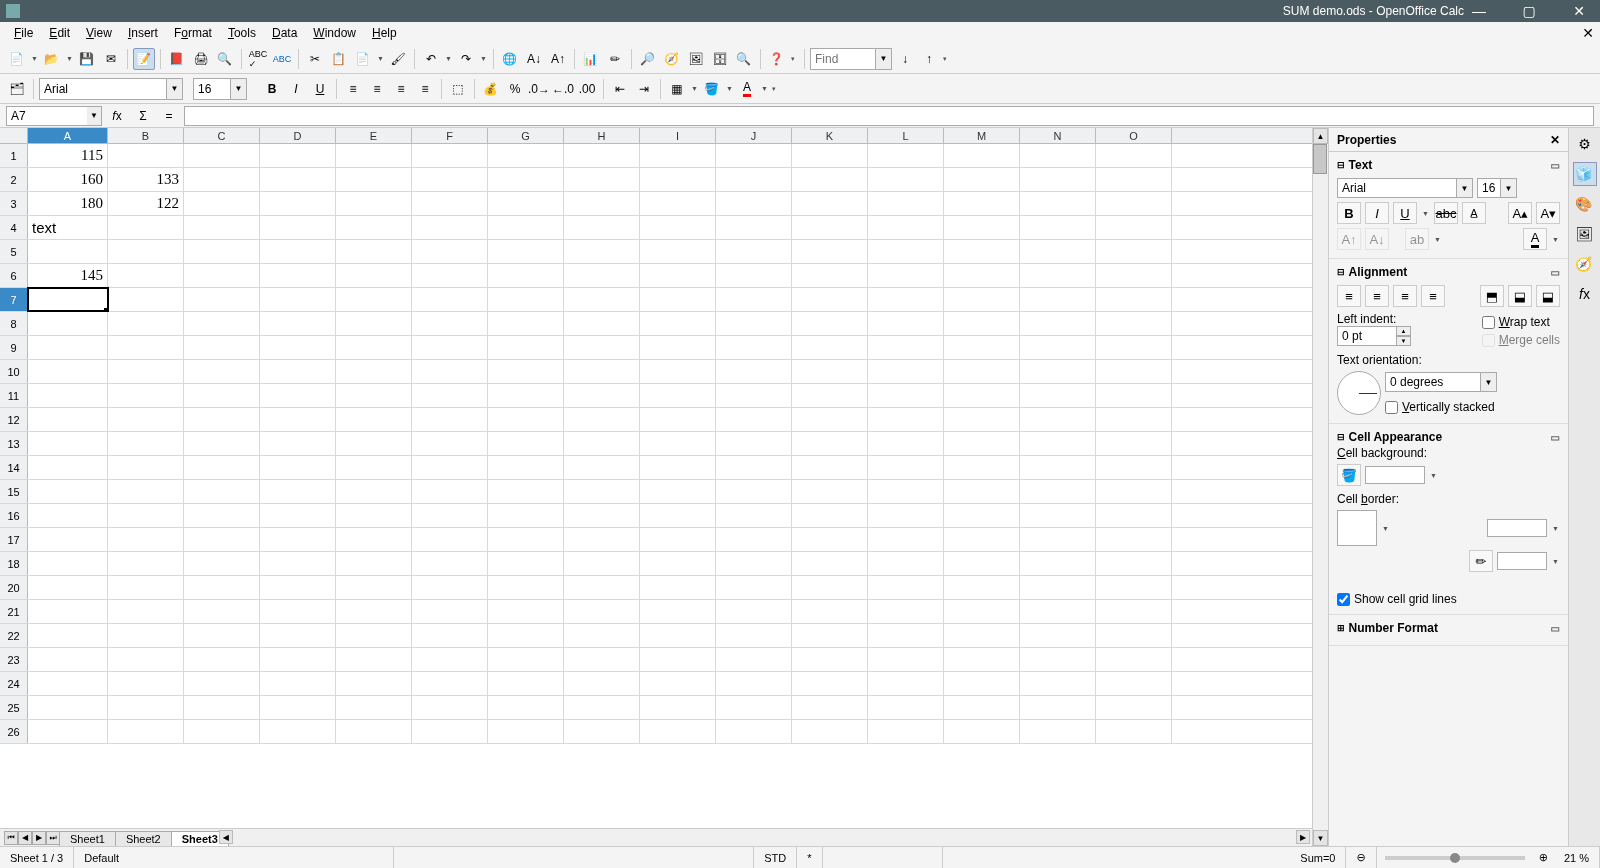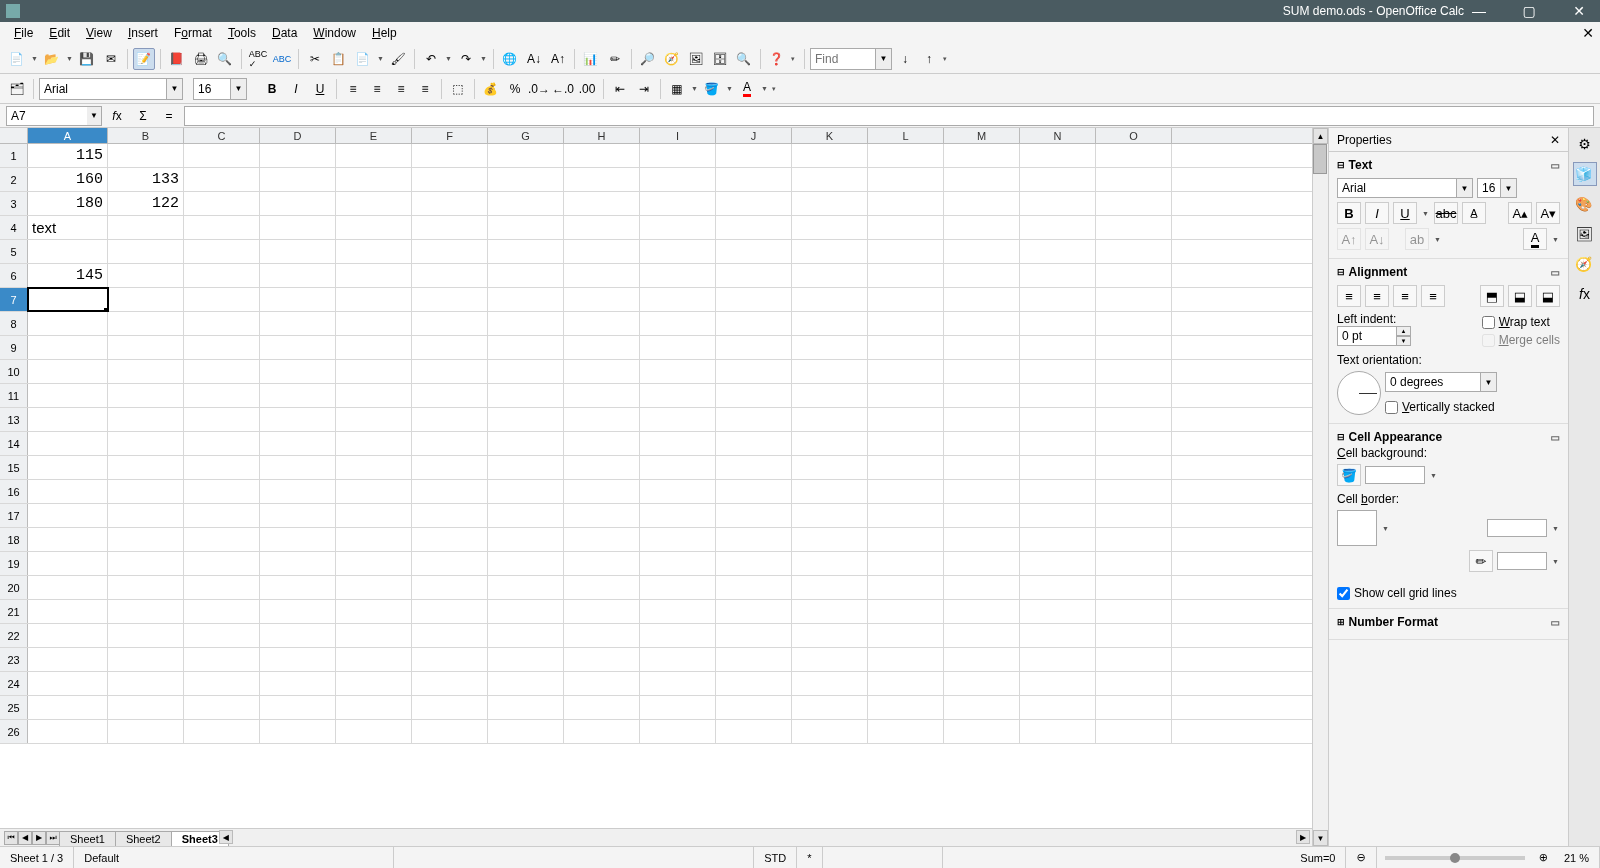--- a/index.html
+++ b/index.html
@@ -54,21 +54,21 @@
 .colhdr.selected { background: #3a8ac8; color: #fff; }
 
 
 .rows-wrap { flex: 1; overflow: hidden; position: relative; }
 .grid-row { display: flex; height: 24px; border-bottom: 1px solid #d8d8d8; }
 .rowhdr { width: 28px; border-right: 1px solid #bbb; background: #eef0f2; text-align: center; font-size: 11px; line-height: 24px; cursor: pointer; }
 .rowhdr.selected { background: #3a8ac8; color: #fff; }
 .cell { border-right: 1px solid #d8d8d8; font-size: 15px; padding: 0 4px; display: flex; align-items: center; overflow: hidden; }
 .cell.colA { width: 80px; }
 .cell.colother { width: 76px; }
-.cell.num { justify-content: flex-end; font-family: Liberation Mono, monospace; }
+.cell.num { justify-content: flex-end; font-family: Liberation Serif, serif; }
 .cell.txt { justify-content: flex-start; font-family: Arial, sans-serif; }
 .cell.active-cell { outline: 2px solid #000; outline-offset: -1px; position: relative; }
 .cell.active-cell::after { content: ''; position: absolute; right: -3px; bottom: -3px; width: 6px; height: 6px; background: #000; }
 
 
 .vscroll { width: 16px; background: #f0f0f0; border-left: 1px solid #ccc; display: flex; flex-direction: column; }
 .scroll-btn { height: 16px; background: #e4e4e4; border: 1px solid #bbb; display: flex; align-items: center; justify-content: center; font-size: 8px; cursor: pointer; }
 .vscroll .track { flex: 1; position: relative; }
 .vscroll .thumb { position: absolute; top: 0; width: 14px; height: 30px; background: #c8c8c8; border: 1px solid #999; left: 0; }
 .hscroll-row { height: 18px; display: flex; background: #f0f0f0; border-top: 1px solid #ccc; }
@@ -76,21 +76,21 @@
 .tab-nav-btn { width: 14px; height: 14px; background: #e4e4e4; border: 1px solid #aaa; font-size: 8px; display: flex; align-items: center; justify-content: center; cursor: pointer; }
 .sheet-tab { padding: 1px 10px; font-size: 11px; background: #e8e8e8; border: 1px solid #aaa; border-bottom: none; cursor: pointer; margin-left: -1px; }
 .sheet-tab.active { background: #fff; font-weight: bold; }
 .hscroll-track { flex: 1; background: #f0f0f0; position: relative; margin: 0 16px 0 4px; }
 .hscroll-track .lbtn, .hscroll-track .rbtn { position: absolute; top: 1px; width: 14px; height: 14px; background: #e4e4e4; border: 1px solid #bbb; font-size: 8px; display: flex; align-items: center; justify-content: center; cursor: pointer; }
 .hscroll-track .lbtn { left: -14px; }
 .hscroll-track .rbtn { right: -14px; }
 
 
 .side-panel { width: 240px; background: #f4f4f4; border-left: 1px solid #ccc; display: flex; flex-direction: column; font-size: 12px; }
-.side-header { height: 24px; display: flex; align-items: center; padding: 0 8px; font-weight: normal; border-bottom: 1px solid #ccc; }
+.side-header { height: 24px; display: flex; align-items: center; padding: 0 8px; font-weight: bold; border-bottom: 1px solid #ccc; }
 .side-header .close-x { margin-left: auto; cursor: pointer; font-size: 12px; }
 .panel-section { border-bottom: 1px solid #ddd; padding: 4px 8px 8px; }
 .section-hdr { display: flex; align-items: center; font-weight: bold; font-size: 12px; gap: 4px; padding: 2px 0; }
 .section-hdr .collapse { font-size: 9px; cursor: pointer; }
 .section-hdr .more { margin-left: auto; font-size: 10px; cursor: pointer; color: #666; }
 .prop-row { display: flex; align-items: center; gap: 4px; margin-top: 4px; }
 .prop-combo input { height: 20px; border: 1px solid #aaa; padding: 0 4px; font-size: 12px; }
 .prop-combo .cbtn { width: 16px; height: 20px; border: 1px solid #aaa; border-left: none; background: #eee; display: flex; align-items: center; justify-content: center; font-size: 8px; cursor: pointer; }
 .pbtn { width: 24px; height: 22px; border: 1px solid #ccc; background: #f8f8f8; display: flex; align-items: center; justify-content: center; cursor: pointer; font-size: 13px; }
 .pbtn.disabled { opacity: 0.4; cursor: default; }
@@ -479,20 +479,38 @@
           <div class="cell colother"></div>
           <div class="cell colother"></div>
           <div class="cell colother"></div>
           <div class="cell colother"></div>
           <div class="cell colother"></div>
           <div class="cell colother"></div>
           <div class="cell colother"></div>
           <div class="cell colother"></div>
         </div>
         <div class="grid-row">
+          <div class="rowhdr">12</div>
+          <div class="cell colA"></div>
+          <div class="cell colother"></div>
+          <div class="cell colother"></div>
+          <div class="cell colother"></div>
+          <div class="cell colother"></div>
+          <div class="cell colother"></div>
+          <div class="cell colother"></div>
+          <div class="cell colother"></div>
+          <div class="cell colother"></div>
+          <div class="cell colother"></div>
+          <div class="cell colother"></div>
+          <div class="cell colother"></div>
+          <div class="cell colother"></div>
+          <div class="cell colother"></div>
+          <div class="cell colother"></div>
+        </div>
+        <div class="grid-row">
           <div class="rowhdr">13</div>
           <div class="cell colA"></div>
           <div class="cell colother"></div>
           <div class="cell colother"></div>
           <div class="cell colother"></div>
           <div class="cell colother"></div>
           <div class="cell colother"></div>
           <div class="cell colother"></div>
           <div class="cell colother"></div>
           <div class="cell colother"></div>
@@ -570,38 +588,20 @@
           <div class="cell colother"></div>
           <div class="cell colother"></div>
           <div class="cell colother"></div>
           <div class="cell colother"></div>
           <div class="cell colother"></div>
           <div class="cell colother"></div>
           <div class="cell colother"></div>
         </div>
         <div class="grid-row">
           <div class="rowhdr">18</div>
-          <div class="cell colA"></div>
-          <div class="cell colother"></div>
-          <div class="cell colother"></div>
-          <div class="cell colother"></div>
-          <div class="cell colother"></div>
-          <div class="cell colother"></div>
-          <div class="cell colother"></div>
-          <div class="cell colother"></div>
-          <div class="cell colother"></div>
-          <div class="cell colother"></div>
-          <div class="cell colother"></div>
-          <div class="cell colother"></div>
-          <div class="cell colother"></div>
-          <div class="cell colother"></div>
-          <div class="cell colother"></div>
-        </div>
-        <div class="grid-row">
-          <div class="rowhdr">19</div>
           <div class="cell colA"></div>
           <div class="cell colother"></div>
           <div class="cell colother"></div>
           <div class="cell colother"></div>
           <div class="cell colother"></div>
           <div class="cell colother"></div>
           <div class="cell colother"></div>
           <div class="cell colother"></div>
           <div class="cell colother"></div>
           <div class="cell colother"></div>
@@ -887,21 +887,21 @@
           <span class="dd-arrow">▼</span>
         <span style="flex:1"></span>
         <span class="color-btn" style="width:60px"></span>
           <span class="dd-arrow">▼</span>
       </div>
       <div class="prop-row" style="justify-content:flex-end">
         <span class="pbtn">✏</span>
         <span class="color-btn" style="width:50px"></span>
           <span class="dd-arrow">▼</span>
       </div>
-      <div class="checkbox-row" style="margin-top:14px">
+      <div class="checkbox-row" style="margin-top:20px">
           <input type="checkbox" checked="" style="">
           <span>Show cell grid lines</span>
         </div>
     </div>
 
     <div class="panel-section">
       <div class="section-hdr">
           <span class="collapse">⊞</span>
           <span>Number Format</span>
           <span class="more">▭</span>

